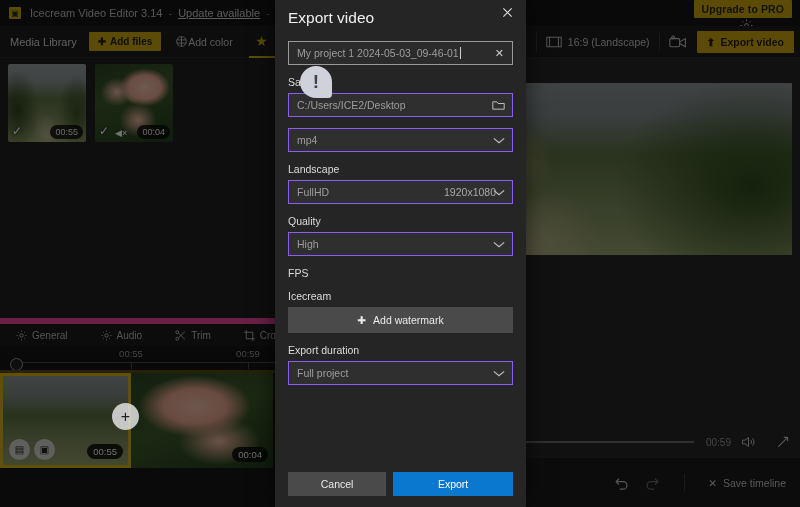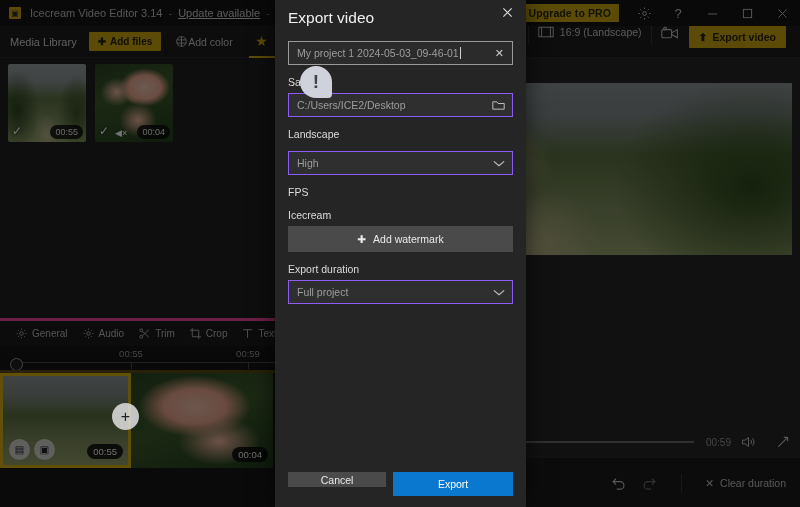--- a/index.html
+++ b/index.html
@@ -23,21 +23,21 @@
   }
   .app-logo {
     width: 12px; height: 12px; margin-left: 9px; margin-right: 9px;
     background: #c8a415; border-radius: 1px;
     display:flex;align-items:center;justify-content:center;
     font-size:8px;color:#2a2a2a;
   }
   .tb-text { font-size: 11px; color: #bdbdbd; }
   .tb-sep { font-size: 11px; color: #777; margin: 0 6px; }
   .tb-link { font-size: 11px; color: #c9c9c9; text-decoration: underline; }
-  .tb-right { margin-left: auto; display: flex; align-items: center; height: 26px; }
+  .tb-right { margin-left: auto; display: flex; align-items: center; height: 26px; flex-direction: column; }
   .upgrade-btn {
     background: #c9a70f; color: #2b2b00; font-size: 10.5px;
     padding: 3px 8px; margin-right: 8px; border-radius: 1px;
     font-weight: 600; letter-spacing: .1px;
   }
   .tb-icon {
     width: 34px; height: 26px; display: flex; align-items: center; justify-content: center;
     color: #c5c5c5; font-size: 13px;
   }
   .tb-icon.win { width: 35px; font-size: 12px; }
@@ -53,21 +53,21 @@
     background: #c9a70f; color: #262200; font-size: 10px; font-weight: 700;
     padding: 4px 9px; border-radius: 1px; display: flex; align-items: center; gap: 4px;
   }
   .addcolor-btn { display: flex; align-items: center; font-size: 10.5px; color: #c6c6c6; margin-left: 14px; }
   .star-tab {
     margin-left: 16px; width: 26px; height: 32px;
     display: flex; align-items: center; justify-content: center;
     color: #c9a70f; font-size: 14px; border-bottom: 2px solid #c9a70f;
   }
   .vdiv { width: 1px; height: 18px; background: #3a3a3a; margin: 0 9px; }
-  .tb2-right { margin-left: auto; display: flex; align-items: flex-start; height: 32px; padding-right: 14px;}
+  .tb2-right { margin-left: auto; display: flex; align-items: center; height: 32px; padding-right: 6px;}
   .ratio-chip { display: flex; align-items: center; gap: 6px; font-size: 10.5px; color: #c6c6c6; }
   .export-video-btn {
     background: #c9a70f; color: #2b2300; font-size: 10.5px; font-weight: 700;
     padding: 5px 10px; border-radius: 1px; display: flex; align-items: center; gap: 5px;
     margin-left: 10px;
   }
   .icon-box { color: #c4c4c4; display:flex; align-items:center; justify-content:center; }
 
   
   .media-panel { position: absolute; top: 58px; left: 0; width: 276px; bottom: 189px; background: #1f1f1f; }
@@ -98,22 +98,22 @@
     background: rgba(8,8,8,.82); color: #e6e6e6; font-size: 9px;
     padding: 2px 5px; border-radius: 8px;
   }
   .check-mark { position: absolute; left: 4px; bottom: 4px; color: #fff; font-size: 12px;
     text-shadow: 0 0 3px rgba(0,0,0,.9); }
   .mute-mark { position: absolute; left: 20px; bottom: 4px; color: #fff; font-size: 9px; }
 
   
   .tools-bar {
     position: absolute; left: 0; width: 276px; top: 318px; height: 28px;
-    background: #1b1b1b; display: flex; align-items: center; gap: 4px; padding-left: 10px;
-    border-top: 3px solid #ec4899;
+    background: #1b1b1b; display: flex; align-items: center; gap: 22px; padding-left: 10px;
+    border-top: 6px solid #ec4899;
   }
   .tool { display: flex; align-items: center; gap: 4px; font-size: 10px; color: #b9b9b9; padding: 2px 5px; }
 
   
   .timeline { position: absolute; left: 0; width: 276px; top: 346px; bottom: 0; background: #171717; }
   .ruler { position: relative; height: 24px; background: #141414; }
   .ruler-label { position: absolute; top: 2px; font-size: 9.5px; color: #9a9a9a; transform: translateX(-50%); }
   .ruler-line { position: absolute; left: 16px; right: 0; top: 16px; height: 1px; background: #4a4a4a; }
   .ruler-tick { position: absolute; top: 16px; width: 1px; height: 7px; background: #4a4a4a; }
   .playhead {
@@ -194,21 +194,21 @@
   .ctrl .right-val { margin-left: auto; margin-right: 8px; color: #a9a9a9; }
   .chev { position: absolute; right: 7px; color: #bdbdbd; font-size: 9px; }
   .clear-x { position: absolute; right: 8px; color: #ccc; font-size: 11px; }
   .folder-ic { position: absolute; right: 7px; color: #c2c2c2; font-size: 11px; }
   .caret { display:inline-block; width:1px; height:12px; background:#cfcfcf; margin-left:1px; vertical-align:-2px;}
   .watermark-btn {
     height: 26px; background: #4a4a4a; color: #eaeaea; font-size: 10.5px;
     display: flex; align-items: center; justify-content: center; gap: 7px;
   }
   .dlg-actions { position: absolute; left: 13px; right: 13px; bottom: 11px; display: flex; gap: 7px; }
-  .btn-cancel { flex: 1; height: 15px; background: #4a4a4a; color: #eaeaea; font-size: 10.5px;
+  .btn-cancel { flex: 1; height: 24px; background: #4a4a4a; color: #eaeaea; font-size: 10.5px;
     display: flex; align-items: center; justify-content: center; }
   .btn-export { flex: 1.22; height: 24px; background: #0b78d0; color: #fff; font-size: 10.5px;
     display: flex; align-items: center; justify-content: center; }
   svg { display: block; }
 </style>
 </head>
 <body>
 
 <div id="app">
 
@@ -414,21 +414,21 @@
       </span>
       <span class="br-item">
         <svg width="17" height="15" viewBox="0 0 20 18" fill="none" stroke="#6e6e6e" stroke-width="1.4">
           <path d="M16 8H8a4.5 4.5 0 000 9h4"></path>
             <path d="M13 4.5L16.5 8 13 11.5"></path>
         </svg>
       </span>
       <span class="vdiv"></span>
       <span class="br-item">
         <span>✕</span>
-        <span>Clear duration</span>
+        <span>Save timeline</span>
       </span>
     </div>
   </div>
 
   <div class="scrim"></div>
 
   <div class="dialog">
     <div class="dlg-close">
       <svg width="11" height="11" viewBox="0 0 12 12">
           <path d="M1.5 1.5l9 9M10.5 1.5l-9 9" stroke="#dddddd" stroke-width="1.2"></path>
@@ -450,27 +450,45 @@
         <span>C:/Users/ICE2/Desktop</span>
         <span class="folder-ic">
           <svg width="13" height="11" viewBox="0 0 16 13" fill="none" stroke="#c2c2c2" stroke-width="1.2">
             <path d="M1 11V2h5l1.5 2H15v7z"></path>
           </svg>
         </span>
       </div>
     </div>
 
     <div class="fld">
+      <div class="ctrl plain">
+        <span>mp4</span>
+        <span class="chev">
+          <svg width="12" height="7" viewBox="0 0 14 8" fill="none" stroke="#bdbdbd" stroke-width="1.4">
+              <path d="M1 1.5L7 6.5L13 1.5"></path>
+            </svg>
+        </span>
+      </div>
     </div>
 
     <div class="fld">
       <div class="fld-label">Landscape</div>
-    </div>
-
-    <div class="fld">
+      <div class="ctrl plain">
+        <span>FullHD</span>
+        <span class="right-val">1920x1080</span>
+        <span class="chev">
+          <svg width="12" height="7" viewBox="0 0 14 8" fill="none" stroke="#bdbdbd" stroke-width="1.4">
+              <path d="M1 1.5L7 6.5L13 1.5"></path>
+            </svg>
+        </span>
+      </div>
+    </div>
+
+    <div class="fld">
+      <div class="fld-label">Quality</div>
       <div class="ctrl plain">
         <span>High</span>
         <span class="chev">
           <svg width="12" height="7" viewBox="0 0 14 8" fill="none" stroke="#bdbdbd" stroke-width="1.4">
               <path d="M1 1.5L7 6.5L13 1.5"></path>
             </svg>
         </span>
       </div>
     </div>
 

